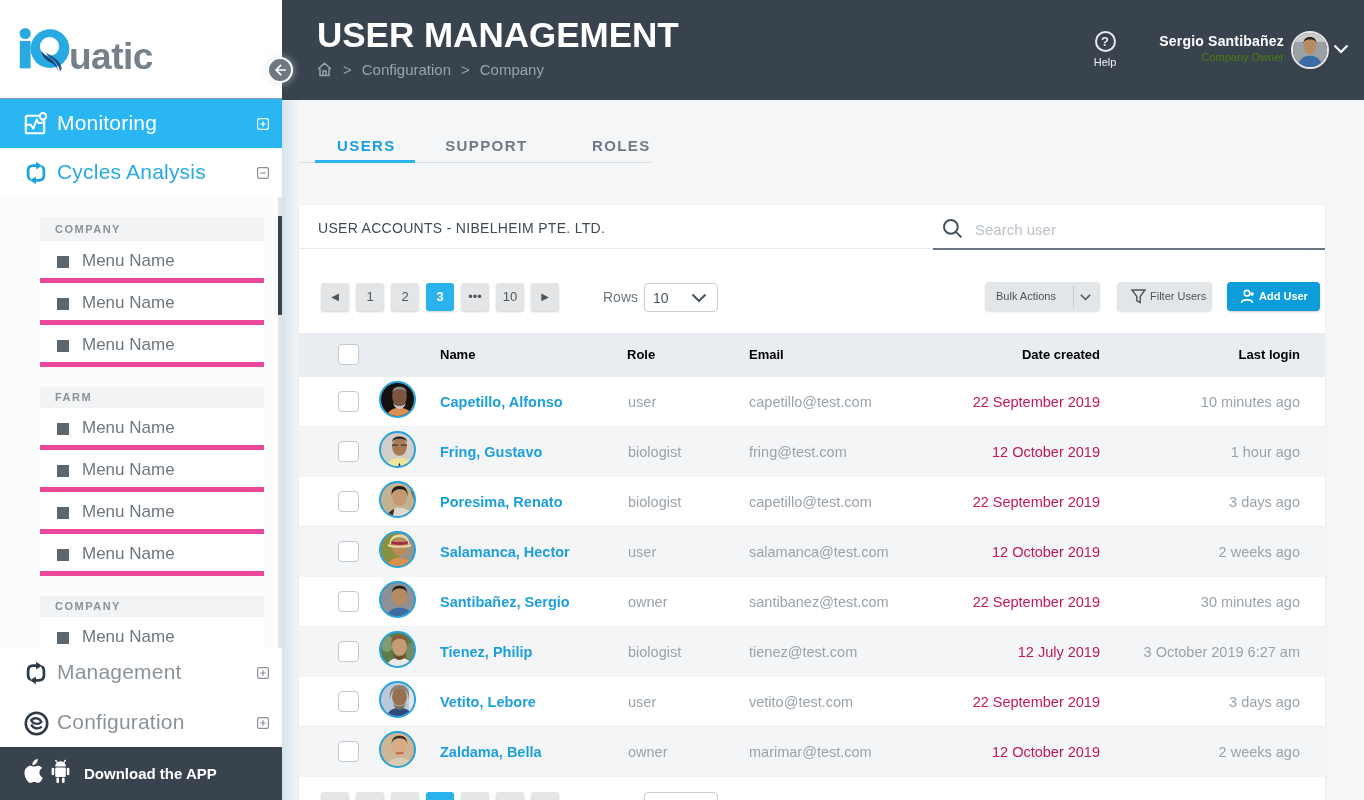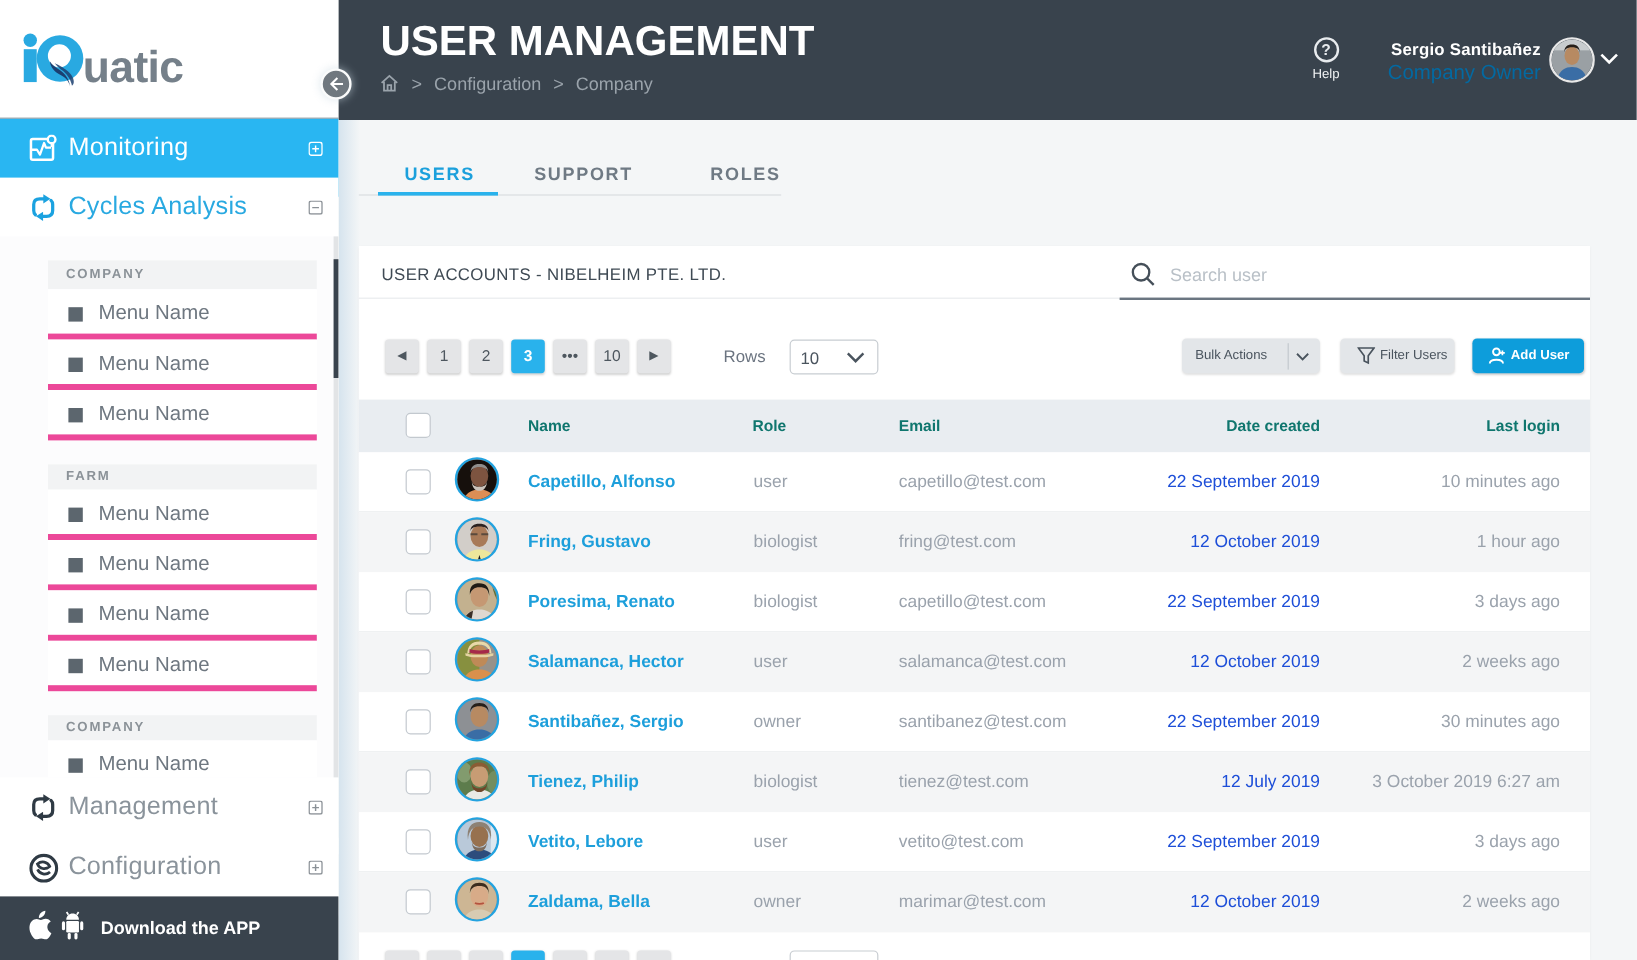--- a/index.html
+++ b/index.html
@@ -12,21 +12,21 @@
 #title { position:absolute; left:35px; top:15px; color:#fff; font-size:35px; font-weight:bold; letter-spacing:0; }
 #crumbs { position:absolute; left:34px; top:61px; color:#9aa3ab; font-size:15px; }
 #crumbs .sep { margin:0 10px; color:#9aa3ab; }
 #backbtn { position:absolute; left:267px; top:57px; width:26px; height:26px; border-radius:50%; background:#70787f; border:2px solid #fafbfb; box-shadow:0 0 8px rgba(205,218,228,0.65); z-index:10; }
 #backbtn svg { position:absolute; left:4px; top:4px; }
 #helpwrap { position:absolute; left:797px; top:31px; width:52px; text-align:center; color:#eef1f3; }
 #helpwrap .q { width:21px; height:21px; border:2px solid #e8ebee; border-radius:50%; margin:0 auto; font-size:13px; line-height:17px; font-weight:bold; color:#e8ebee; }
 #helpwrap .lbl { font-size:11px; margin-top:4px; color:#f0f2f4; }
 #uname { position:absolute; right:80px; top:33px; text-align:right; }
 #uname .n { color:#fff; font-size:14px; font-weight:bold; letter-spacing:0.2px; }
-#uname .r { color:#0369a1; font-size:17px; margin-top:2px; }
+#uname .r { color:#4d7c0f; font-size:11px; margin-top:2px; }
 #uavatar { position:absolute; left:1291px; top:31px; width:38px; height:38px; border-radius:50%; border:2px solid #e8e8e8; overflow:hidden; }
 #uchev { position:absolute; left:1247px; top:42px; }
 
 
 #sidebar { position:absolute; left:0; top:0; width:282px; height:800px; background:#fff; z-index:5; }
 #logo { position:absolute; left:19px; top:26px; }
 .menurow { position:absolute; left:0; width:282px; height:65px; }
 .menurow .mtxt { position:absolute; left:57px; top:12px; font-size:21px; font-weight:400; letter-spacing:0.2px; }
 .menurow .micon { position:absolute; left:24px; top:13px; }
 .menurow .mbox { position:absolute; right:13px; top:19px; width:12px; height:12px; }
@@ -65,47 +65,47 @@
 #cardhead-border { position:absolute; left:0; top:43px; width:1026px; height:1px; background:#e9ebee; }
 #search { position:absolute; left:634px; top:10px; width:392px; }
 #search .ph { position:absolute; left:42px; top:6px; color:#b9c0c7; font-size:15px; }
 #search .line { position:absolute; left:0; top:33px; width:392px; height:2px; background:#6b7681; }
 
 
 .pagerow { position:absolute; left:22px; height:28px; }
 .pbtn { display:inline-block; vertical-align:top; width:28px; height:28px; margin-right:7px; background:#e4e5e7; border-radius:3px; box-shadow:0 1px 2px rgba(0,0,0,0.18); text-align:center; font-size:13px; line-height:28px; color:#4e575f; }
 .pbtn.ar { font-size:10px; }
 .pbtn.active { background:#29b2ec; color:#fff; font-weight:bold; }
-.rowslbl { display:inline-block; vertical-align:top; margin-left:37px; margin-right:20px; line-height:28px; font-size:14px; color:#6b7480; }
+.rowslbl { display:inline-block; vertical-align:top; margin-left:37px; margin-right:6px; line-height:28px; font-size:14px; color:#6b7480; }
 .rowssel { display:inline-block; vertical-align:top; position:relative; width:74px; height:29px; background:#fff; border:1px solid #c8cdd2; border-radius:4px; }
 .rowssel .v { position:absolute; left:8px; top:6px; font-size:14px; color:#4a545e; }
 
 #btn-bulk { position:absolute; left:686px; top:77px; width:115px; height:29px; background:#e3e6e9; border-radius:4px; box-shadow:0 1px 2px rgba(0,0,0,0.12); }
 #btn-bulk .t { position:absolute; left:11px; top:8px; font-size:11px; color:#4a545e; }
 #btn-bulk .div { position:absolute; left:88px; top:4px; width:1px; height:22px; background:#c3c9ce; }
 #btn-filter { position:absolute; left:818px; top:77px; width:95px; height:29px; background:#e3e6e9; border-radius:4px; box-shadow:0 1px 2px rgba(0,0,0,0.12); }
 #btn-filter .t { position:absolute; left:33px; top:8px; font-size:11px; color:#4a545e; white-space:nowrap; }
 #btn-add { position:absolute; left:928px; top:77px; width:93px; height:29px; background:#0d9ddb; border-radius:4px; box-shadow:0 1px 2px rgba(0,0,0,0.2); }
 #btn-add .t { position:absolute; left:32px; top:8px; font-size:11px; color:#fff; font-weight:bold; }
 
 
 #tbl { position:absolute; left:0; top:128px; width:1026px; }
 .thead { position:relative; width:1026px; height:44px; background:#e9edf1; }
-.thead .h { position:absolute; top:14px; font-size:13px; font-weight:bold; color:#0f766e; }
+.thead .h { position:absolute; top:14px; font-size:13px; font-weight:bold; color:#000000; }
 .trow { position:relative; width:1026px; height:50px; }
 .trow.alt { background:#f4f5f6; }
 .trow.w { background:#fff; border-bottom:1px solid #eceeef; }
 .cb { position:absolute; left:39px; width:21px; height:21px; background:#fff; border:1px solid #c3c9cf; border-radius:4px; }
 .thead .cb { top:11px; }
 .trow .cb { top:14px; }
 .avatar { position:absolute; left:80px; top:4px; width:37px; height:37px; border-radius:50%; overflow:hidden; border:2px solid #23a3e0; background:#888; }
 .nm { position:absolute; left:141px; top:17px; font-size:14.5px; font-weight:bold; color:#1d9fdb; }
 .rl { position:absolute; left:329px; top:17px; font-size:14.5px; color:#9aa2ac; }
 .em { position:absolute; left:450px; top:17px; font-size:14.5px; color:#9aa2ac; }
-.dc { position:absolute; right:225px; top:17px; font-size:14.5px; color:#1d4ed8; }
+.dc { position:absolute; right:225px; top:17px; font-size:14.5px; color:#be185d; }
 .ll { position:absolute; right:25px; top:17px; font-size:14.5px; color:#9aa2ac; }
 .thead .hname { left:141px; } .thead .hrole { left:328px; } .thead .hemail { left:450px; }
 .thead .hdate { right:225px;text-align:center; } .thead .hlast { right:25px; }
 </style>
 </head>
 <body>
 
 <div id="header">
   <div id="title">USER MANAGEMENT</div>
   <div id="crumbs"><svg width="17" height="17" viewBox="0 0 17 17" style="vertical-align:-3px">

